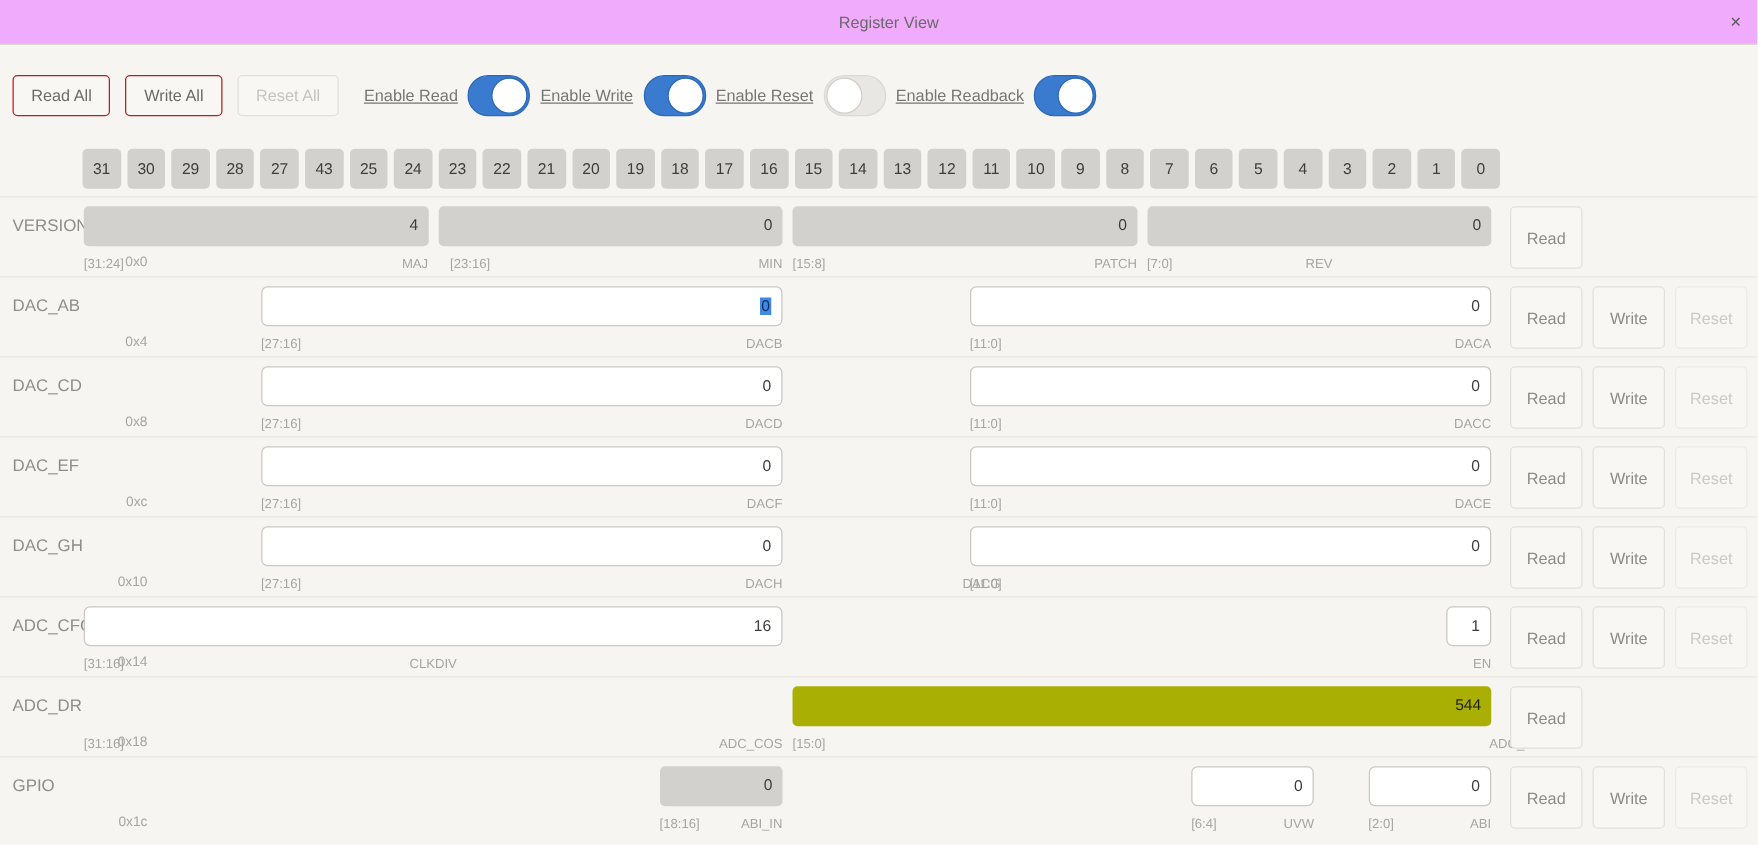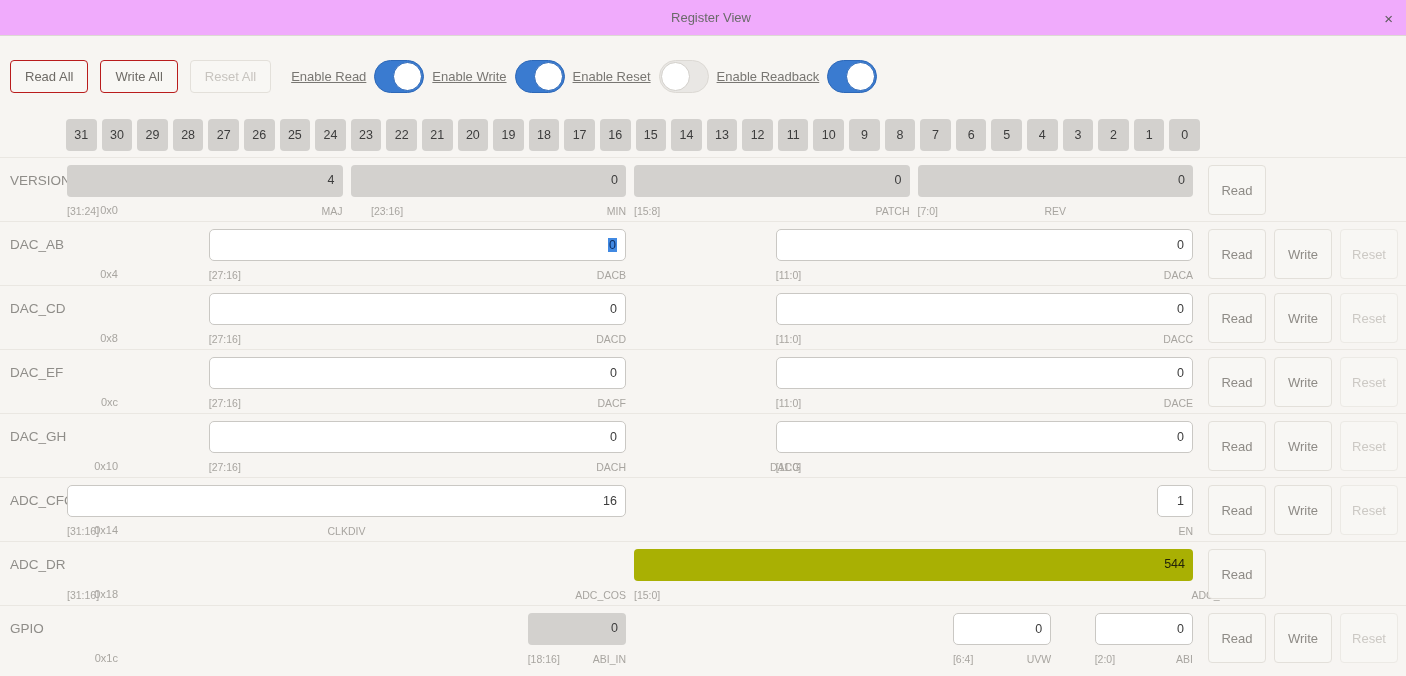--- a/index.html
+++ b/index.html
@@ -100,21 +100,21 @@
       <span class="knob"></span>
     </span>
   </div>
 
 <div class="bits">
     <div class="bit">31</div>
     <div class="bit">30</div>
     <div class="bit">29</div>
     <div class="bit">28</div>
     <div class="bit">27</div>
-    <div class="bit">26</div>
+    <div class="bit">43</div>
     <div class="bit">25</div>
     <div class="bit">24</div>
     <div class="bit">23</div>
     <div class="bit">22</div>
     <div class="bit">21</div>
     <div class="bit">20</div>
     <div class="bit">19</div>
     <div class="bit">18</div>
     <div class="bit">17</div>
     <div class="bit">16</div>
@@ -137,21 +137,21 @@
   </div>
 
 <div class="rows">
     <div class="reg-row">
       <span class="reg-name">VERSION</span>
       <span class="reg-addr">0x0</span>
       <div class="fbox readonly" style="left: 67px; width: 275.5px;">4</div>
       <span class="flabel bits-l" style="left: 67px;">[31:24]</span>
       <span class="flabel name-l" style="left: 67px; width: 275.5px; text-align: right;">MAJ</span>
       <div class="fbox readonly" style="left: 350.5px; width: 275.5px;">0</div>
-      <span class="flabel bits-l" style="left: 371px; text-align: right;">[23:16]</span>
+      <span class="flabel bits-l" style="left: 360px; text-align: right;">[23:16]</span>
       <span class="flabel name-l" style="left: 350.5px; width: 275.5px; text-align: right;">MIN</span>
       <div class="fbox readonly" style="left: 634px; width: 275.5px;">0</div>
       <span class="flabel bits-l" style="left: 634px;">[15:8]</span>
       <span class="flabel name-l" style="left: 634px; width: 275.5px; text-align: right;">PATCH</span>
       <div class="fbox readonly" style="left: 917.5px; width: 275.5px;">0</div>
       <span class="flabel bits-l" style="left: 917.5px;">[7:0]</span>
       <span class="flabel name-l" style="left: 917.5px; width: 275.5px; text-align: center;">REV</span>
       <button class="rbtn" style="left: 1208px;">Read</button>
     </div>
     <div class="reg-row">

